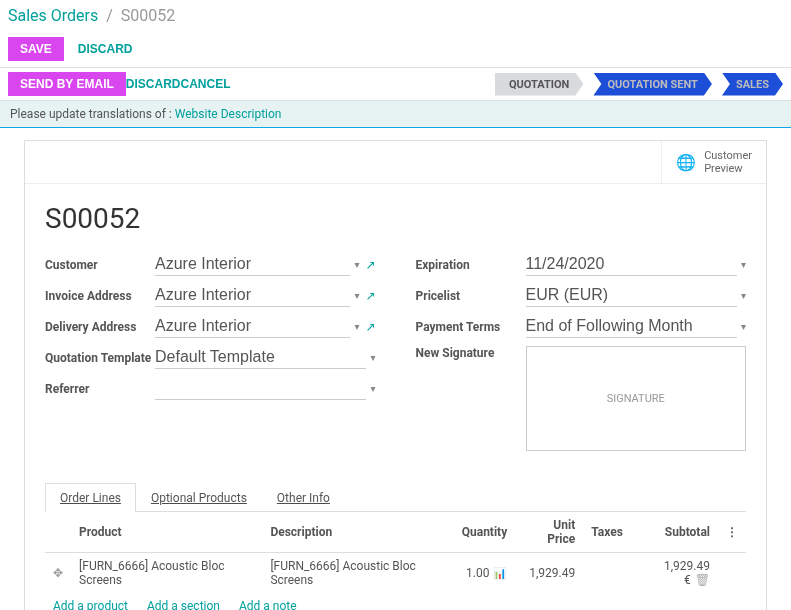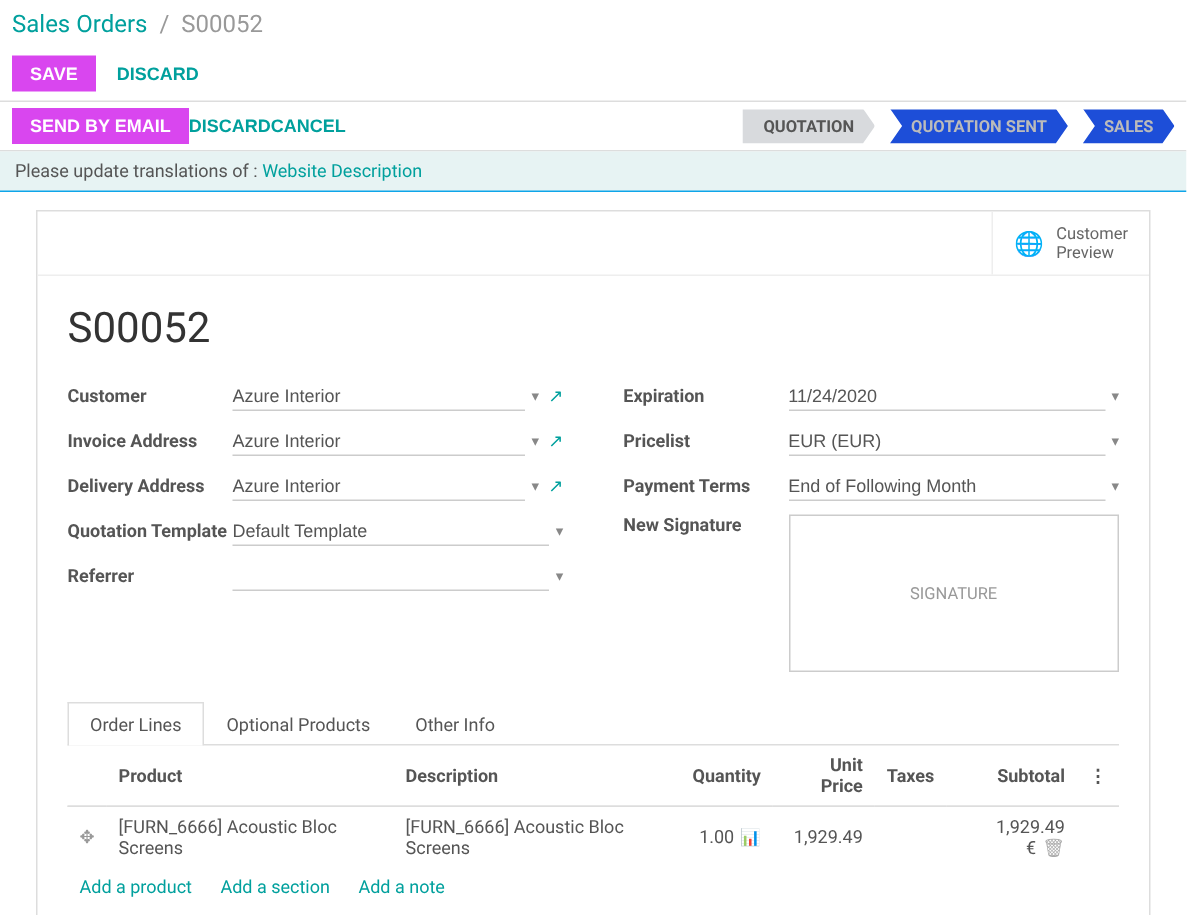--- a/index.html
+++ b/index.html
@@ -24,25 +24,25 @@
 .preview-bar { display: flex; justify-content: flex-end; border-bottom: 1px solid #eee; }
 .preview-btn { display: flex; align-items: center; gap: 8px; padding: 8px 14px; border-left: 1px solid #eee; cursor: pointer; font-size: 11px; color: #666; }
 .preview-btn .icon { color: #999; font-size: 16px; }
 .sheet-body { padding: 18px 20px 6px 20px; }
 h1.order-name { font-size: 28px; color: #333; margin-bottom: 18px; font-weight: 400; }
 .cols { display: flex; gap: 40px; }
 .col { flex: 1; }
 .field-row { display: flex; align-items: center; margin-bottom: 8px; min-height: 22px; }
 .field-label { width: 110px; font-size: 12px; color: #555; font-weight: bold; flex-shrink: 0; }
 .field-input { flex: 1; display: flex; align-items: center; }
-.input-underline { border: none; border-bottom: 1px solid #ccc; width: 100%; padding: 2px 0; font-size: 12px; background: transparent; color: #555; }
+.input-underline { border: none; border-bottom: 1px solid #ccc; width: 100%; padding: 2px 0; font-size: 16px; background: transparent; color: #555; }
 .field-input .caret { color: #888; margin-left: 4px; font-size: 10px; }
 .field-input .ext { color: #00A09D; margin-left: 6px; font-size: 12px; cursor: pointer; }
 .signature-box { border: 1px solid #ccc; height: 105px; display: flex; align-items: center; justify-content: center; color: #999; font-size: 11px; }
-.tabs { display: flex; border-bottom: 1px solid #ddd; margin-top: 12px; }
+.tabs { display: flex; border-bottom: 1px solid #ddd; margin-top: 24px; text-decoration: underline; }
 .tab { padding: 7px 14px; font-size: 12px; color: #555; border: 1px solid transparent; border-bottom: none; cursor: pointer; margin-bottom: -1px; }
 .tab.active { border-color: #ddd; background: #fff; }
 table.lines { width: 100%; border-collapse: collapse; font-size: 12px; }
 table.lines th { text-align: left; padding: 6px 8px; border-bottom: 1px solid #ddd; font-weight: bold; color: #555; }
 table.lines th.num, table.lines td.num { text-align: right; }
 table.lines td { padding: 6px 8px; color: #555; }
 .row-handle { color: #999; cursor: grab; }
 .add-links { padding: 6px 8px; display: flex; gap: 19px; }
 .add-links a { color: #00A09D; text-decoration: none; font-size: 12px; cursor: pointer; }
 .terms { color: #bbb; font-size: 12px; padding: 18px 8px; }

